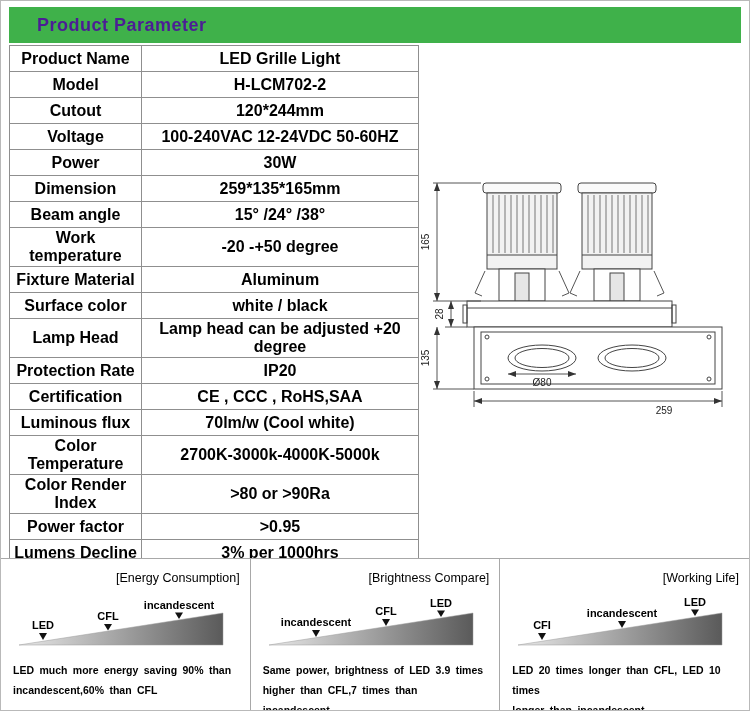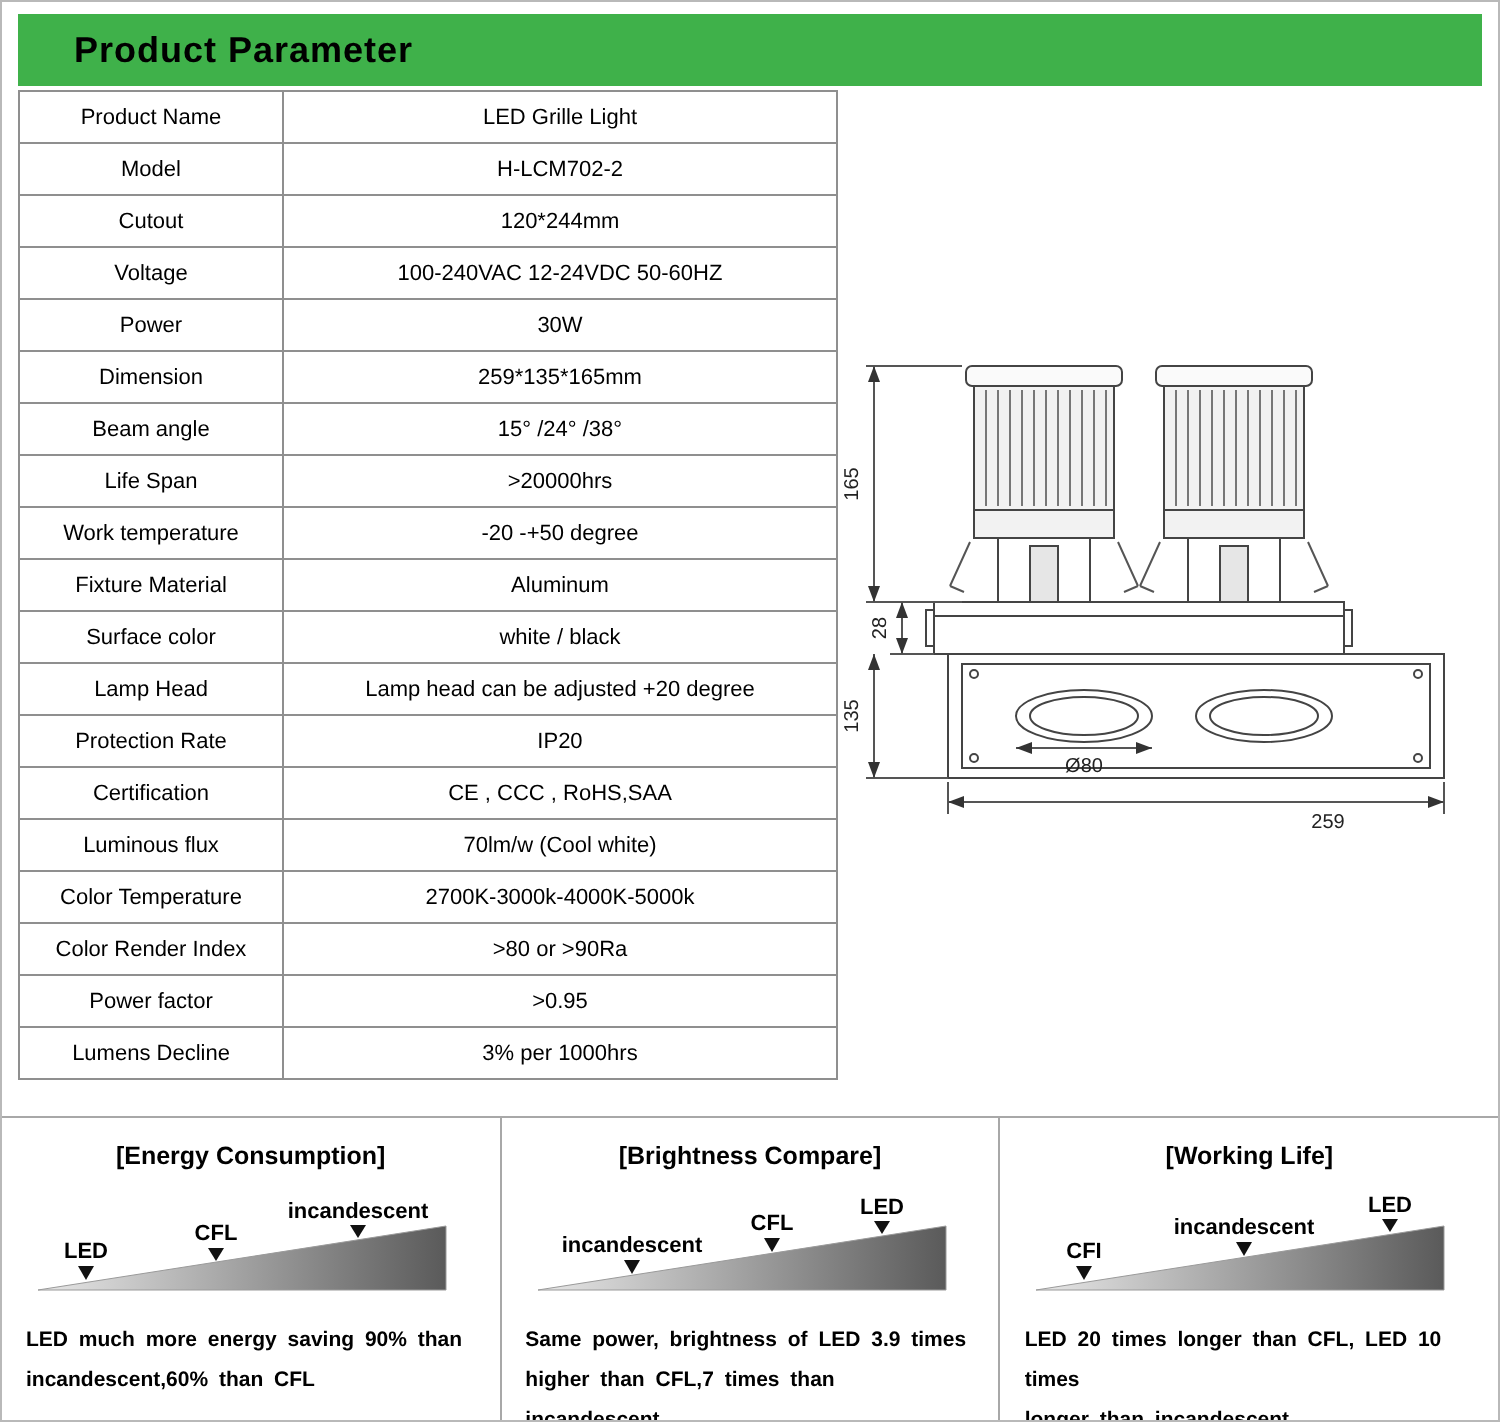--- a/index.html
+++ b/index.html
@@ -3,40 +3,40 @@
 <meta charset="utf-8">
 <style>
   * { box-sizing: border-box; }
   html, body { margin: 0; padding: 0; background: #fff; }
   .page {
     width: 750px; height: 711px; position: relative; overflow: hidden;
     border: 1px solid #b9b9b9; background: #fff; color: #000;
     font-family: "Liberation Sans", sans-serif;
   }
   .titlebar {
-    margin: 6px 8px 2px; height: 36px; background: #3fb14a; color: #000000;
+    margin: 6px 8px 2px; height: 36px; background: #3fb14a; color: #4c1d95;
     display: flex; align-items: center; padding-left: 28px;
     font-size: 18px; font-weight: bold; letter-spacing: .5px;
   }
   .content { display: flex; padding: 0 8px; align-items: flex-start; }
   table.spec { border-collapse: collapse; width: 410px; table-layout: fixed; }
   table.spec td {
     border: 1px solid #8f8f8f; height: 26px; text-align: center;
-    vertical-align: middle; font-size: 11px; font-weight: normal; padding: 1px 3px;
+    vertical-align: middle; font-size: 16px; font-weight: bold; padding: 1px 3px;
   }
   table.spec td.label { width: 132px; }
   .drawing { flex: 1; display: flex; }
   .drawing svg { margin-top: 132px; }
   .bottom {
     position: absolute; left: 0; right: 0; bottom: 0; top: 557px;
     border-top: 1px solid #a8a8a8; display: flex; background: #fff;
   }
   .panel { flex: 1; padding: 8px 10px 0; min-width: 0; }
   .panel + .panel { border-left: 1px solid #a8a8a8; }
-  .panel-title { text-align: center; font-weight: bold; font-size: 12.5px; margin: 4px 0 6px; }
+  .panel-title { text-align: right; font-weight: normal; font-size: 12.5px; margin: 4px 0 6px; }
   .ramp-svg { display: block; margin: 2px auto 0; }
   .caption {
     margin-top: 8px; font-size: 10.5px; font-weight: bold;
     line-height: 1.9; word-spacing: 2.5px; padding: 0 2px; text-align: left;
   }
   svg text { font-family: "Liberation Sans", sans-serif; }
   .dim-text { font-size: 10px; fill: #222; }
   .lbl { font-size: 11px; font-weight: bold; fill: #000; }
 </style>
 </head>
@@ -72,24 +72,20 @@
             <td class="label">Power</td>
             <td class="value">30W</td>
           </tr>
           <tr>
             <td class="label">Dimension</td>
             <td class="value">259*135*165mm</td>
           </tr>
           <tr>
             <td class="label">Beam angle</td>
             <td class="value">15° /24° /38°</td>
-          </tr>
-          <tr>
-            <td class="label">Life Span</td>
-            <td class="value">&gt;20000hrs</td>
           </tr>
           <tr>
             <td class="label">Work temperature</td>
             <td class="value">-20 -+50 degree</td>
           </tr>
           <tr>
             <td class="label">Fixture Material</td>
             <td class="value">Aluminum</td>
           </tr>
           <tr>

